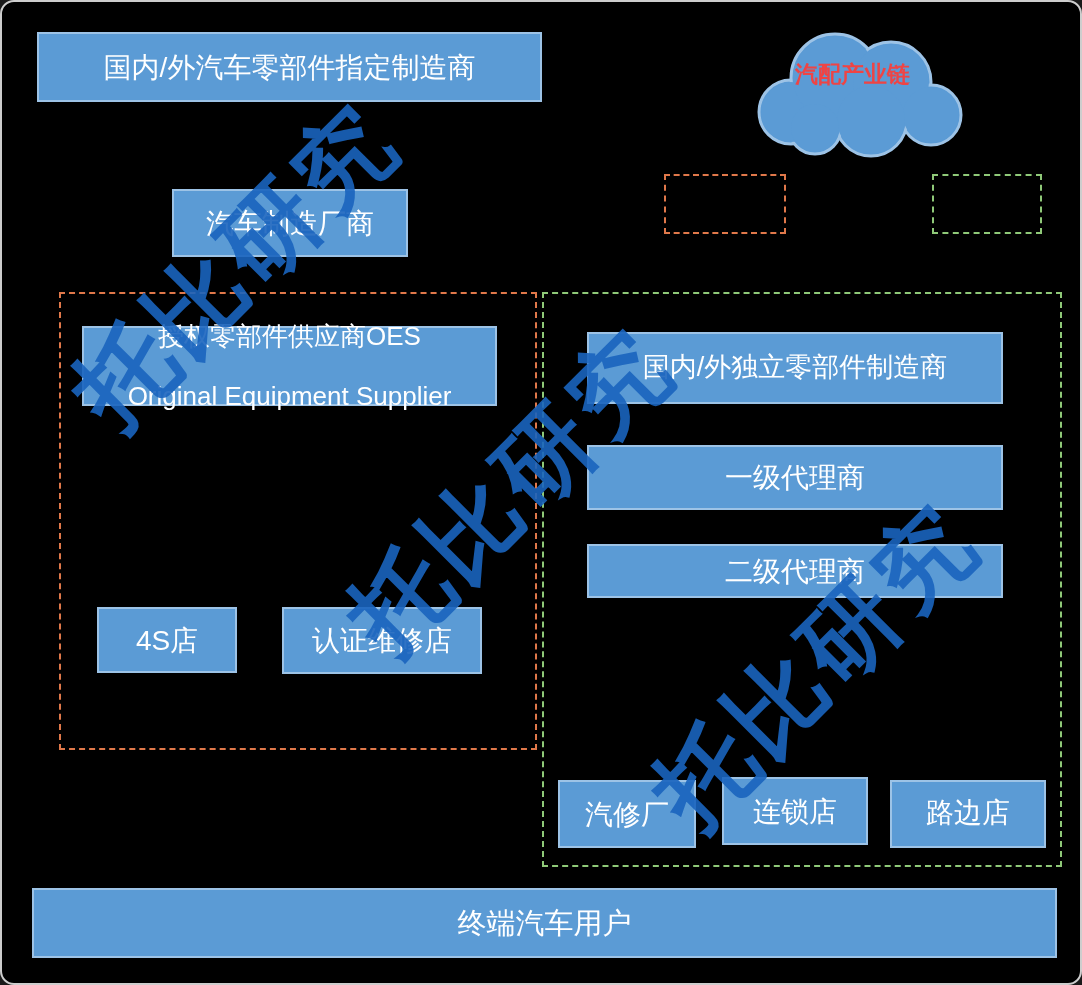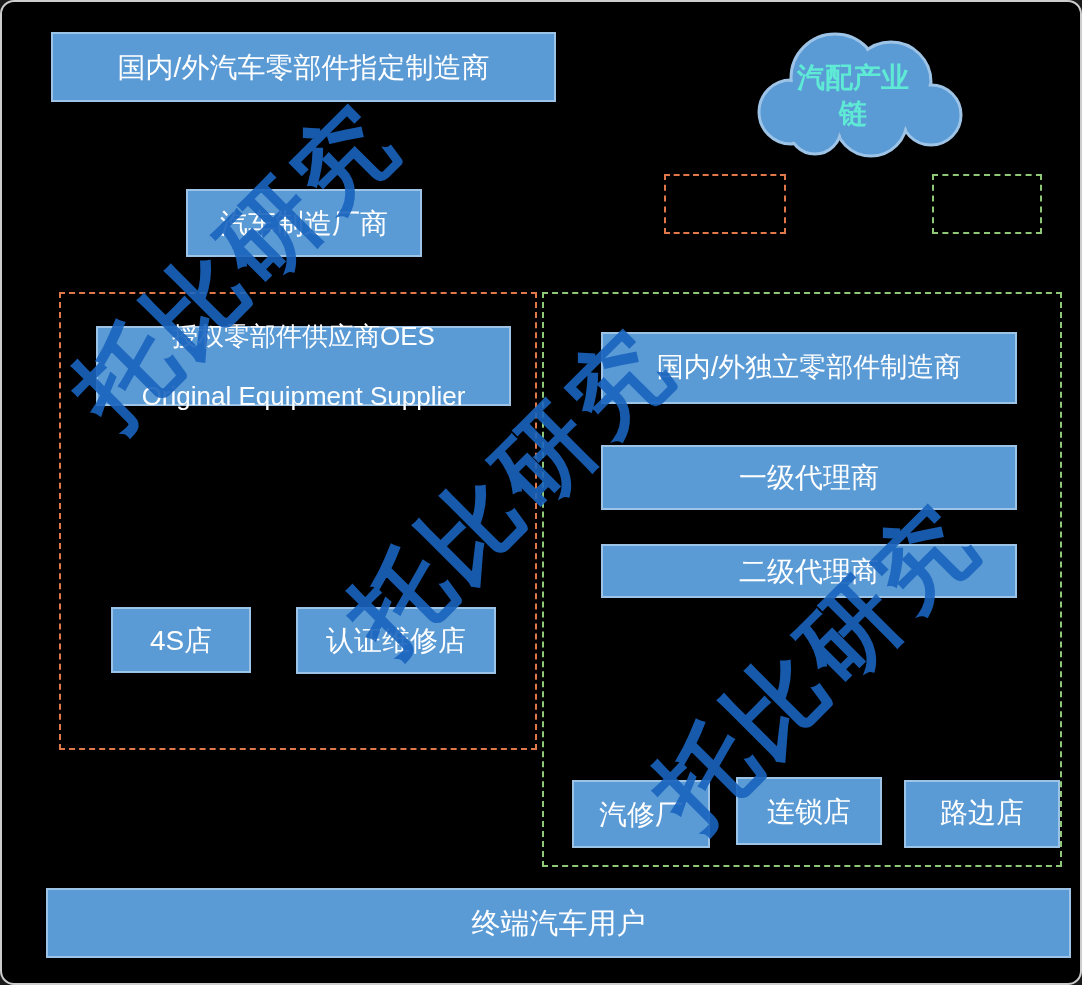--- a/index.html
+++ b/index.html
@@ -5,34 +5,34 @@
   html,body{margin:0;padding:0;background:#1a1a1a;}
   body{font-family:"Liberation Sans","DejaVu Sans",sans-serif;}
   .stage{
     position:relative;width:1082px;height:985px;background:#000;
     border:2px solid #cdcdcd;border-radius:14px;overflow:hidden;box-sizing:border-box;
   }
   .box{
     position:absolute;box-sizing:border-box;
     background:#5b9bd5;border:2px solid #9dc3e6;
     color:#fff;display:flex;align-items:center;justify-content:center;
-    text-align:center;font-size:28px;z-index:2;line-height:1.25;margin-left:14px;
+    text-align:center;font-size:28px;z-index:2;line-height:1.25;
   }
   .box .sub{display:block;font-size:26px;}
   .dashed-container{
     position:absolute;box-sizing:border-box;background:transparent;z-index:1;
   }
   .dashed-orange{border:2px dashed #e0784a;}
   .dashed-green{border:2px dashed #8fc978;}
   .legend-box{position:absolute;box-sizing:border-box;z-index:2;background:transparent;}
   .cloud-wrap{position:absolute;left:737px;top:18px;width:228px;height:142px;z-index:2;}
   .cloud-label{
     position:absolute;left:50%;top:40px;transform:translateX(-50%);
-    width:116px;color:#5eead4;font-weight:bold;font-size:28px;line-height:1.3;
-    text-align:center;z-index:3;
+    width:116px;color:#ef4444;font-weight:bold;font-size:23px;line-height:1.3;
+    z-index:3;
   }
   .watermark{
     position:absolute;z-index:5;pointer-events:none;white-space:nowrap;
     font-weight:700;font-size:96px;letter-spacing:6px;
     color:rgba(26,100,190,0.9);
     transform:translate(-50%,-50%) rotate(-45deg);
   }
 </style>
 </head>
 <body>

